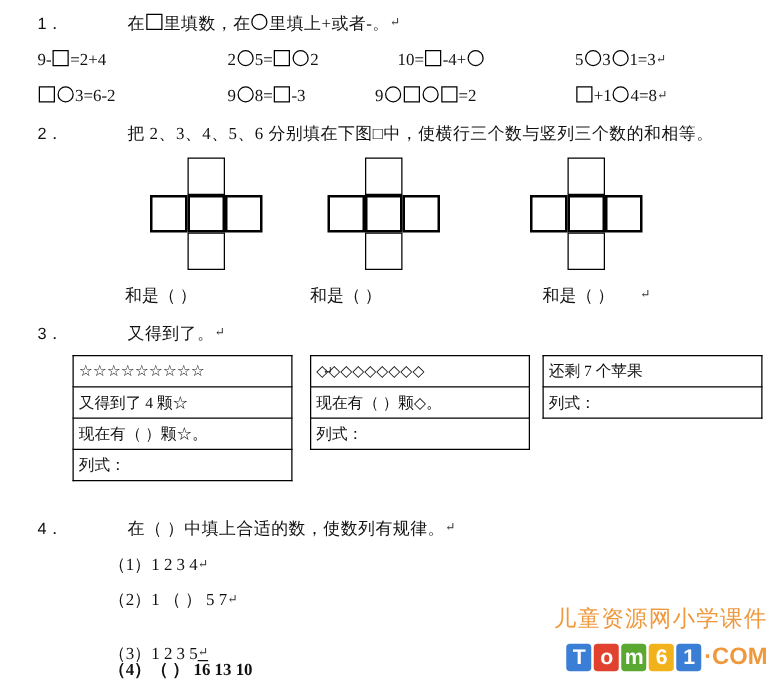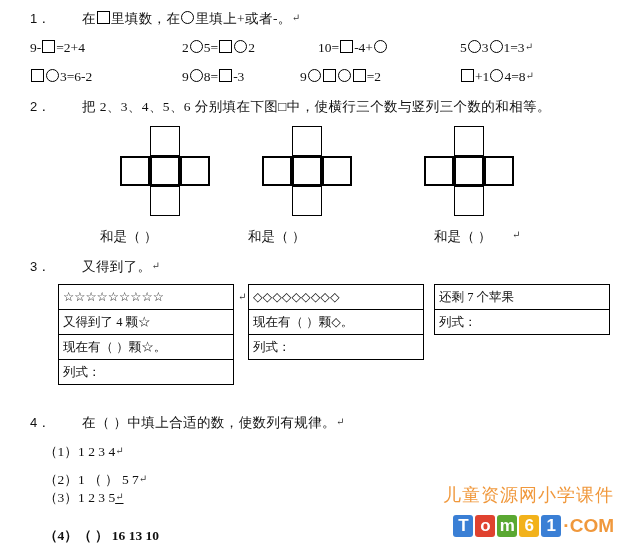--- a/index.html
+++ b/index.html
@@ -23,20 +23,21 @@
   .num {
     position: absolute;
     font-family: "Liberation Sans", sans-serif;
     font-size: 13px;
   }
   .qtext {
     position: absolute;
     font-size: 13.5px;
     white-space: nowrap;
     letter-spacing: 0.4px;
+    margin-left: 20px;
   }
   .mono-row {
     position: absolute;
     font-size: 13.5px;
     white-space: nowrap;
   }
   .ret {
     font-size: 10px;
     color: #333;
     vertical-align: 2px;
@@ -102,20 +103,21 @@
     padding: 0 4px;
     white-space: nowrap;
     font-size: 12.5px;
     line-height: 24px;
   }
 
   .seq {
     position: absolute;
     font-size: 13.5px;
     white-space: nowrap;
+    margin-left: 43px;
   }
   .seq .lbl { display: inline-block; width: 34px; }
   .seq .v { display: inline-block; text-align: left; }
 
   
   .wm-text {
     position: absolute;
     right: 8px;
     bottom: 44px;
     font-family: Liberation Sans, sans-serif;
@@ -265,21 +267,21 @@
 
   <div class="num" style="left:30px; top:414px;">4．</div>
   <div class="qtext" style="left:82px; top:414px;"><span>在（  ）中填上合适的数，使数列有规律。</span><span class="ret">↵</span></div>
 
   <div class="seq" style="left:44px; top:443px;">
     <span class="lbl">（1）</span><span class="v">1   2   3   4</span><span class="ret">↵</span>
   </div>
   <div class="seq" style="left:44px; top:471px;">
     <span class="lbl">（2）</span><span class="v">1  （ ）  5  7</span><span class="ret">↵</span>
   </div>
-  <div class="seq" style="left:44px; top:489px;text-decoration:underline;">
+  <div class="seq" style="left:44px; top:514px;text-decoration:underline;">
     <span class="lbl">（3）</span><span class="v">1   2   3   5</span><span class="ret">↵</span>
   </div>
   <div class="seq" style="left:44px; top:527px;font-weight:bold;">
     <span class="lbl">（4）</span><span class="v">（ ）     16      13      10</span>
   </div>
 
   <div class="wm-text">儿童资源网小学课件</div>
   <div class="wm-logo">
     <span class="blk" style="background:#3a7fd5;">T</span>
     <span class="blk" style="background:#e0422f;">o</span>

